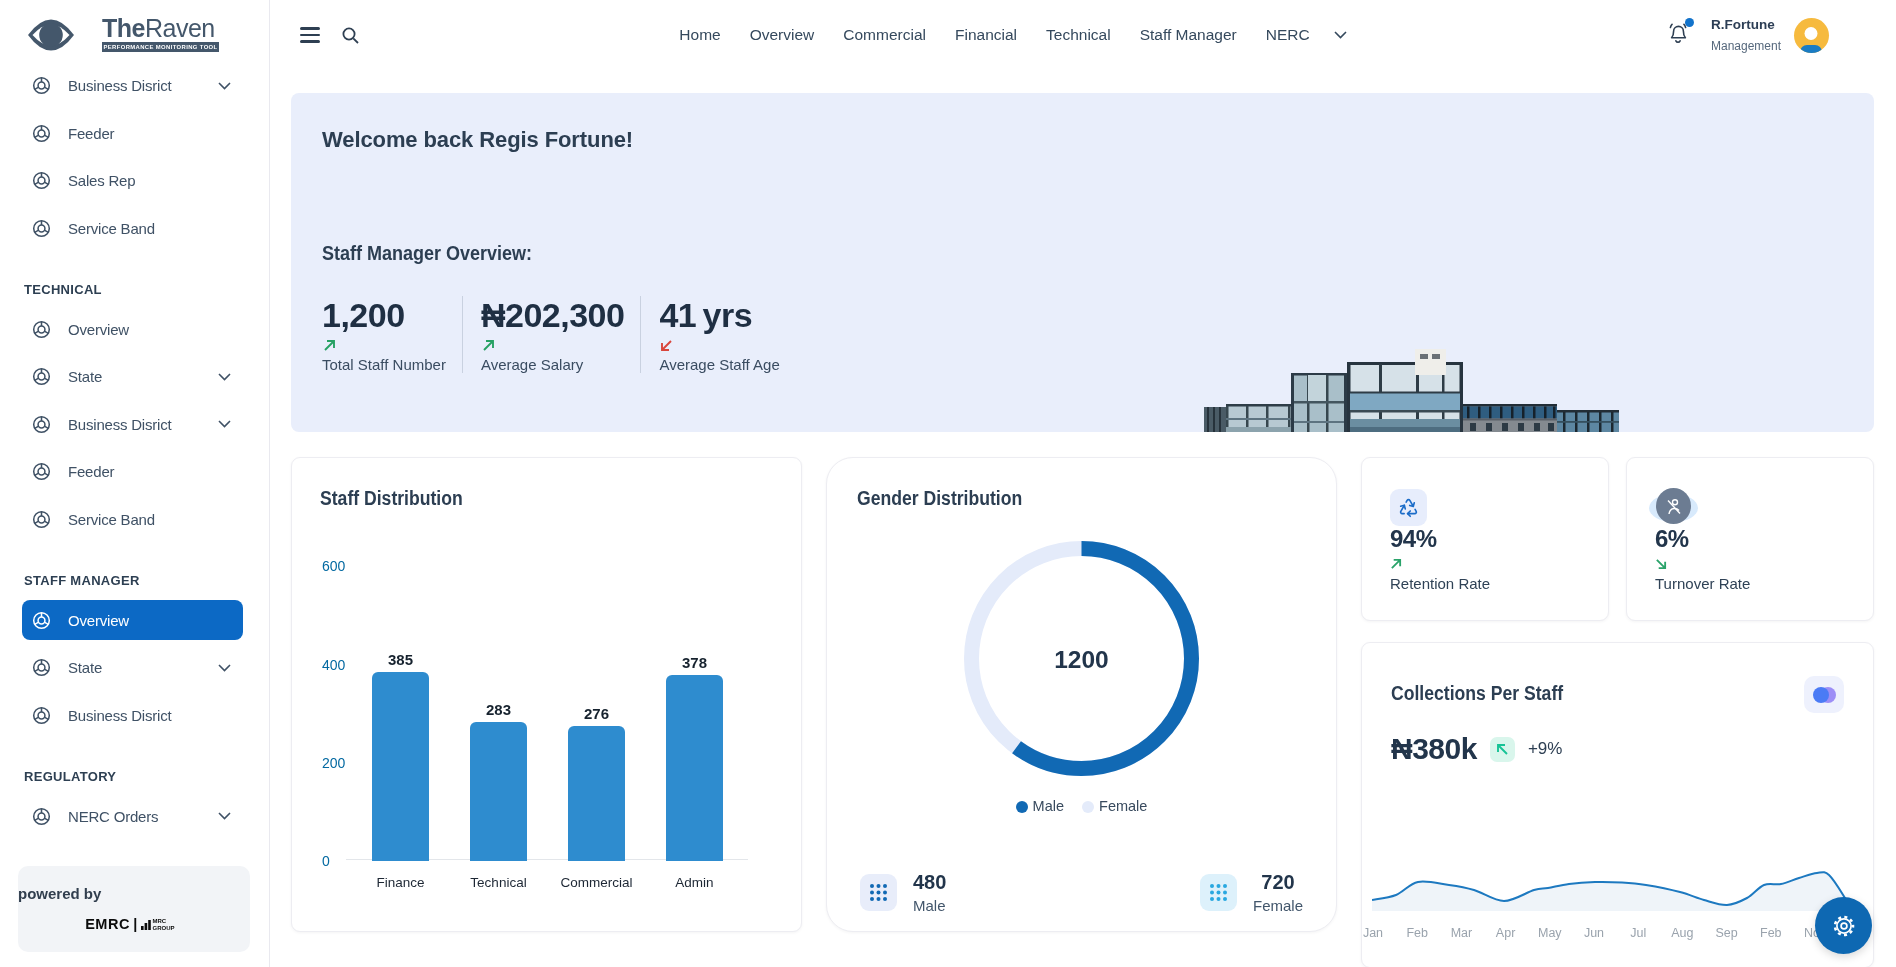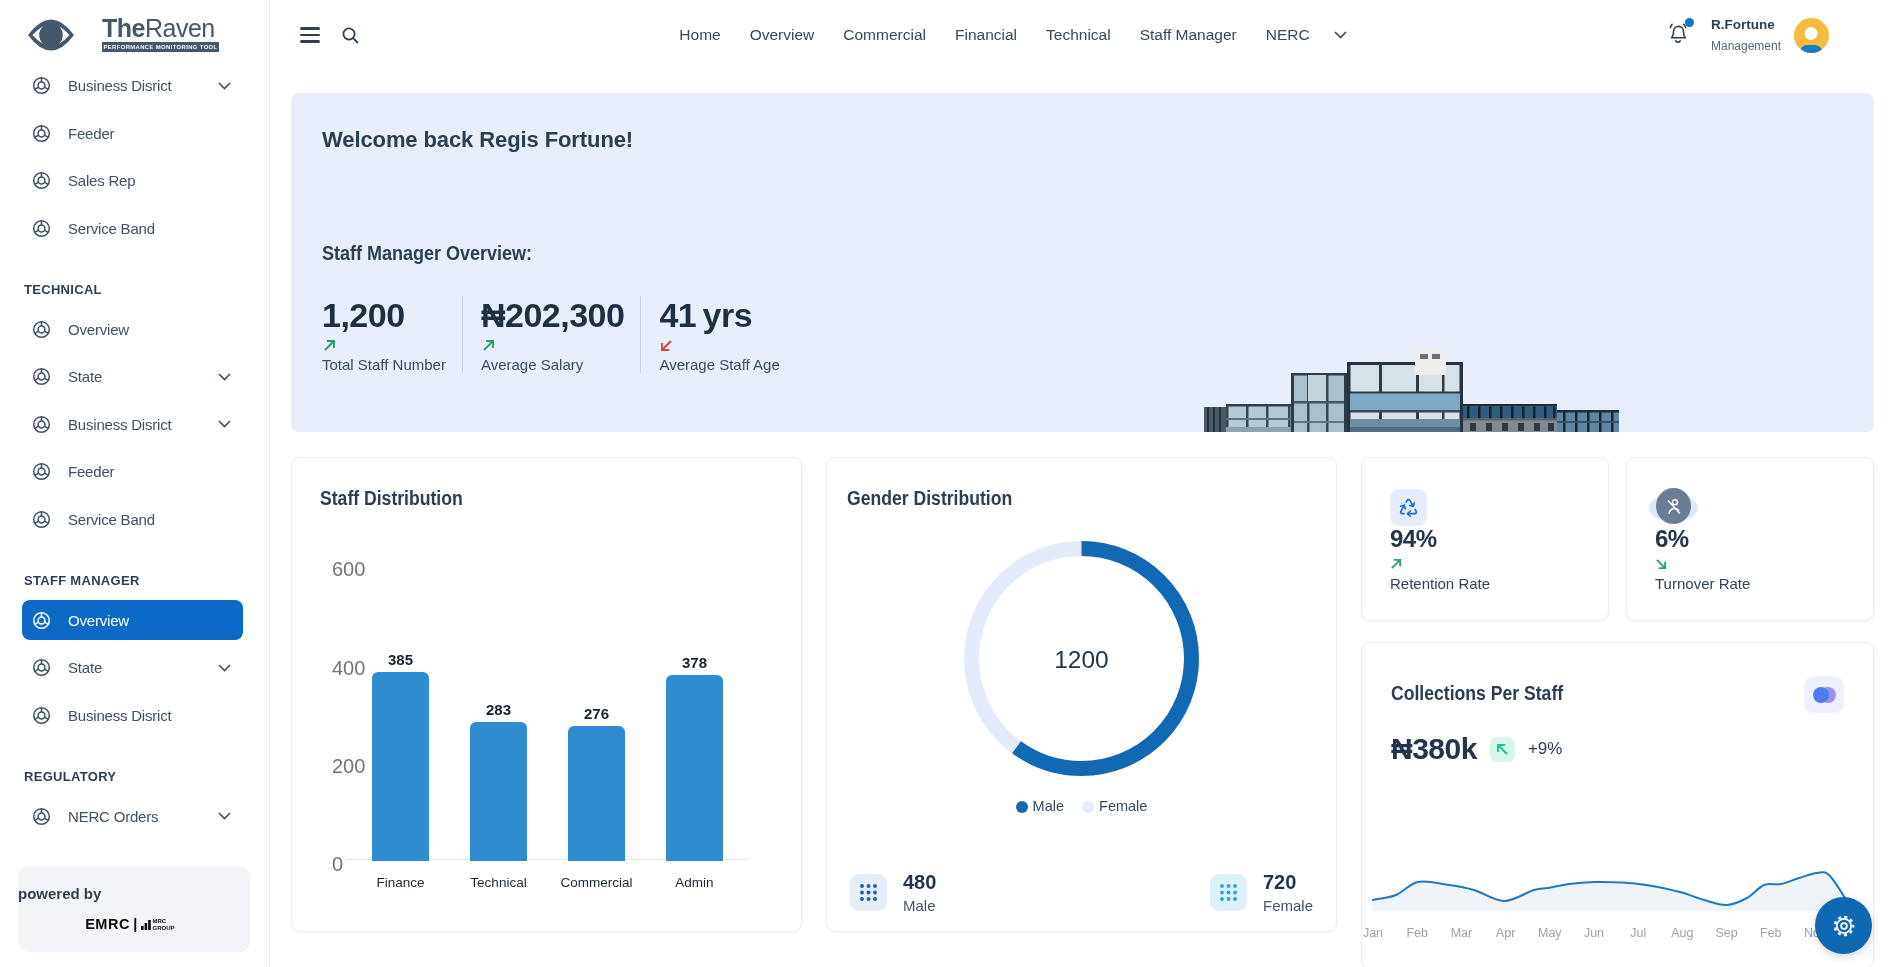--- a/index.html
+++ b/index.html
@@ -48,21 +48,21 @@
 .stat:last-child { border-right:none; }
 .stat .v { font-size:34px; font-weight:700; color:#1f2f43; letter-spacing:-0.5px; }
 .stat .arr { height:15px; margin:3px 0 3px 1px; }
 .stat .lbl { font-size:15px; color:#3a4c61; margin-top:3px; }
 .bimg { position:absolute; left:913px; bottom:0; }
 
 .grid { display:flex; gap:24px; margin-top:25px; }
 .card { background:#fff; border:1px solid #ededf2; border-radius:9px; box-shadow:0 1px 3px rgba(35,45,60,.05); }
 .card h3 { font-size:20px; font-weight:700; color:#2c3e52; transform:scaleX(.88); transform-origin:left; white-space:nowrap; }
 .c1 { width:511px; height:475px; padding:29px 28px; position:relative; }
-.c2 { width:511px; height:475px; padding:29px 20px; }
+.c2 { width:511px; height:475px; padding:29px 30px;border-radius:27px; }
 .rcol { flex:1; }
 .rrow { display:flex; gap:17px; }
 .sc { flex:1; height:164px; padding:31px 28px 0; position:relative; }
 .sc .icsq { width:37px; height:37px; border-radius:9px; background:#e7edfc; display:flex; align-items:center; justify-content:center; }
 .sc .pct { font-size:24px; font-weight:700; color:#22354b; margin-top:-1px; letter-spacing:-0.5px; }
 .sc .arr { height:14px; margin-top:3px; }
 .sc .lbl { font-size:15px; color:#2f4256; margin-top:5px; }
 .coll { margin-top:21px; height:326px; position:relative; padding:39px 0 0 29px; }
 .toggle { position:absolute; top:33px; right:29px; width:40px; height:37px; background:#eef1fd; border-radius:10px; display:flex; align-items:center; justify-content:center; }
 .tg { position:relative; width:23px; height:16px; }
@@ -71,33 +71,33 @@
 .tg .b2 { right:0; background:#9383f5; opacity:.9; }
 .nval { display:flex; align-items:center; gap:13px; margin-top:27px; }
 .nval .n { font-size:30px; font-weight:800; color:#22354b; letter-spacing:-0.5px; }
 .nval .tarr { width:25px; height:25px; background:#d9f6ec; border-radius:7px; display:flex; align-items:center; justify-content:center; }
 .nval .p { font-size:17px; color:#2c3e52; }
 .lyear { font-size:15.5px; color:#2c3e52; margin-top:6px; }
 #lchart { position:absolute; left:10px; top:224px; }
 .months { position:absolute; left:0; top:283px; width:100%; height:14px; font-size:12.5px; color:#9aa3ad; }
 .months span { position:absolute; width:26px; text-align:center; }
 
-.ylab { position:absolute; left:40px; font-size:20px; color:#737373; }
+.ylab { position:absolute; left:30px; font-size:14px; color:#0369a1; }
 .xaxis { position:absolute; left:54px; width:402px; bottom:71px; height:1px; background:#e3e6ea; }
 .bar { position:absolute; width:57px; background:#2e8ccf; border-radius:6px 6px 0 0; }
 .bval { position:absolute; width:57px; text-align:center; font-size:15px; font-weight:700; color:#16222e; }
 .bxl { position:absolute; width:80px; text-align:center; font-size:13.5px; color:#1d2734; top:417px; }
 
-.donut { display:flex; justify-content:center; margin-top:31px; }
+.donut { display:flex; justify-content:center; margin-top:31px;font-weight:bold; }
 .legend { display:flex; justify-content:center; gap:18px; margin-top:22px; font-size:14.5px; color:#384a5e; align-items:center; }
 .legend i { width:12px; height:12px; border-radius:50%; display:inline-block; margin-right:5px; vertical-align:-1.5px; }
 .gstats { display:flex; justify-content:space-between; margin-top:57px; padding:0 3px; }
 .gs { display:flex; gap:16px; align-items:center; }
 .gs .ic { width:37px; height:37px; border-radius:9px; display:flex; align-items:center; justify-content:center; }
-.gs .num { font-size:20px; font-weight:700; color:#22354b; }
+.gs .num { font-size:20px; font-weight:700; color:#22354b;text-align:center; }
 .gs .gl { font-size:15px; color:#42566b; margin-top:3px; }
 .fab { position:fixed; right:24px; bottom:13px; width:57px; height:57px; border-radius:50%; background:#0e68b2; display:flex; align-items:center; justify-content:center; box-shadow:0 3px 8px rgba(0,0,0,.15); }
 </style>
 </head>
 <body>
 
 <aside class="sidebar">
   <div class="logo">
     <svg width="48" height="38" viewBox="0 0 48 38" style="margin-top:1px">
       <path d="M1 18 Q24 -13 47 18 Q24 49 1 18 Z" fill="#44576b"></path>

